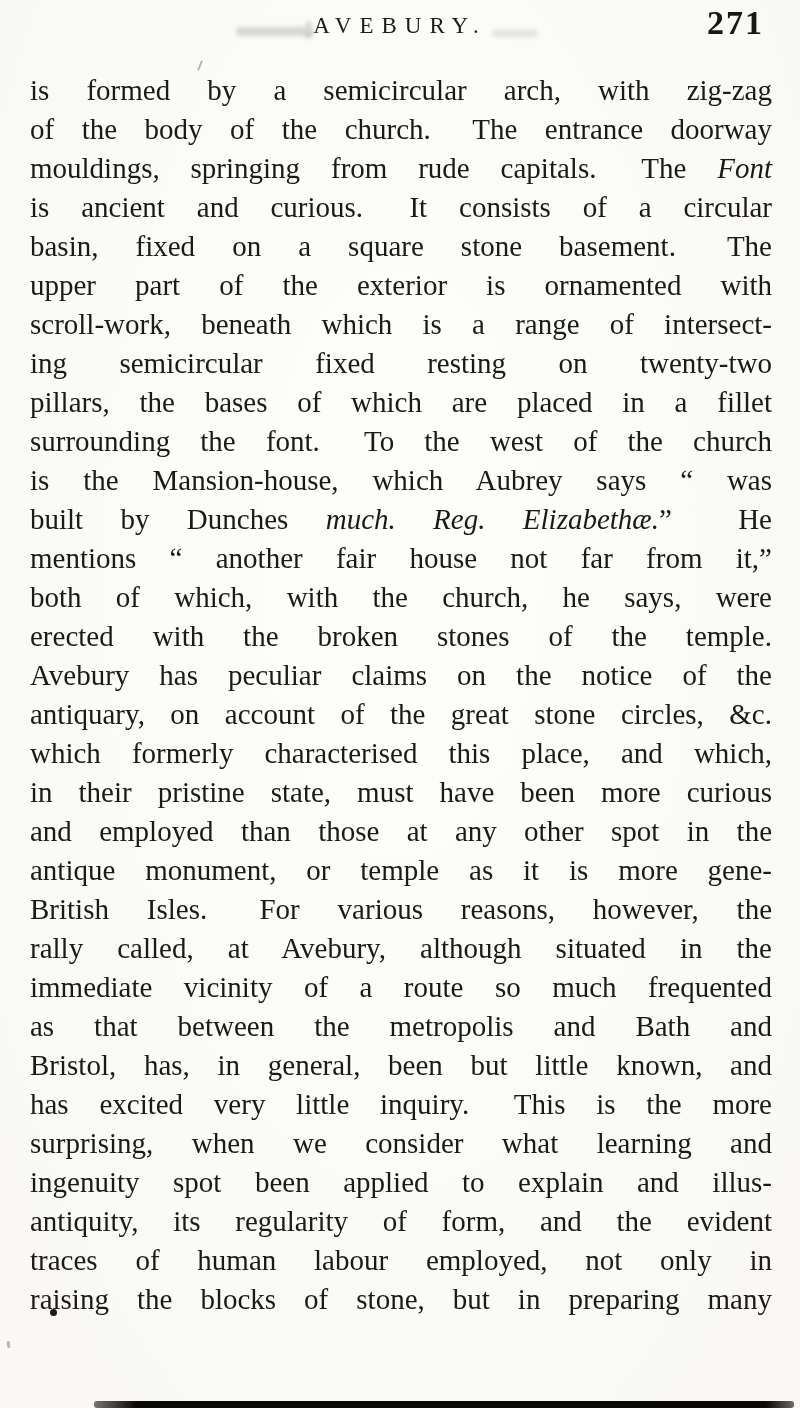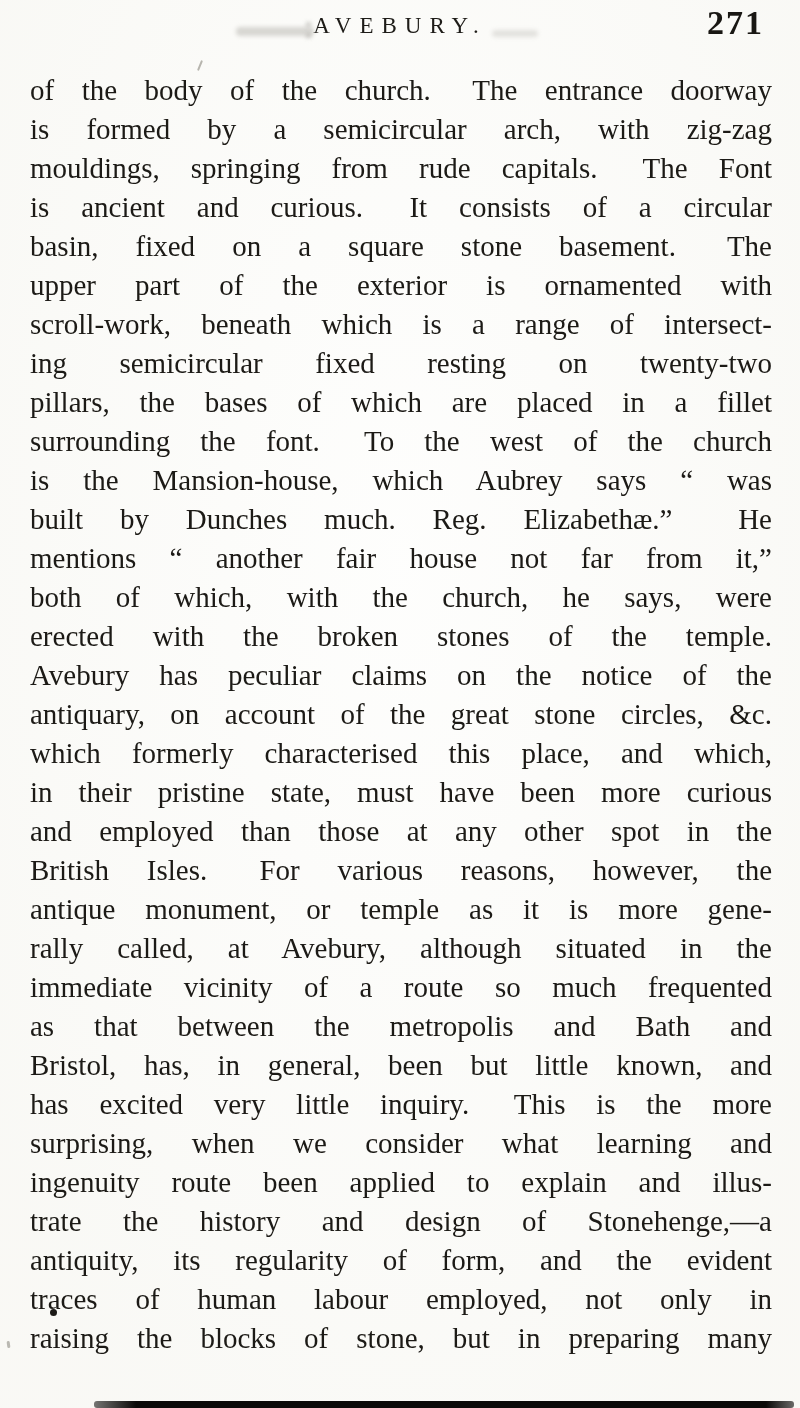--- a/index.html
+++ b/index.html
@@ -39,21 +39,21 @@
     top: 71px; left: 30px;
     width: 742px;
     font-size: 29px;
     line-height: 39px;
   }
   .line {
     text-align: justify;
     text-align-last: justify;
     word-spacing: 0.06em;
   }
-  .italic { }
+  .italic { font-style: italic; }
 
   
   .smudge { position: absolute; filter: blur(2px); background: #b4b2ac; border-radius: 4px; }
   .smudge.a { left: 236px; top: 27px; width: 78px; height: 9px; opacity: .5; }
   .smudge.b { left: 306px; top: 22px; width: 5px; height: 5px; opacity: .8; border-radius: 50%; }
   .smudge.c { left: 306px; top: 33px; width: 5px; height: 5px; opacity: .8; border-radius: 50%; }
   .smudge.d { left: 492px; top: 30px; width: 46px; height: 7px; opacity: .35; }
   .mark-slash {
     position: absolute; left: 199px; top: 60px;
     width: 2px; height: 11px; background: #9a978f;
@@ -79,50 +79,49 @@
 </head>
 <body>
 
 <div class="page">
 
   <div class="running-title">AVEBURY.</div>
 
   <div class="page-number">271</div>
 
   <div class="body-text">
+      <div class="line"><span>is formed by a semicircular arch, with zig-zag</span></div>
       <div class="line"><span>of the body of the church.  The entrance doorway</span></div>
-      <div class="line"><span>is formed by a semicircular arch, with zig-zag</span></div>
       <div class="line"><span>mouldings, springing from rude capitals.  The </span><span class="italic">Font</span></div>
       <div class="line"><span>is ancient and curious.  It consists of a circular</span></div>
       <div class="line"><span>basin, fixed on a square stone basement.  The</span></div>
       <div class="line"><span>upper part of the exterior is ornamented with</span></div>
       <div class="line"><span>scroll-work, beneath which is a range of intersect-</span></div>
       <div class="line"><span>ing semicircular fixed resting on twenty-two</span></div>
       <div class="line"><span>pillars, the bases of which are placed in a fillet</span></div>
       <div class="line"><span>surrounding the font.  To the west of the church</span></div>
       <div class="line"><span>is the Mansion-house, which Aubrey says “ was</span></div>
       <div class="line"><span>built by Dunches </span><span class="italic">much. Reg. Elizabethæ.</span><span>”  He</span></div>
       <div class="line"><span>mentions “ another fair house not far from it,”</span></div>
       <div class="line"><span>both of which, with the church, he says, were</span></div>
       <div class="line"><span>erected with the broken stones of the temple.</span></div>
       <div class="line"><span>Avebury has peculiar claims on the notice of the</span></div>
       <div class="line"><span>antiquary, on account of the great stone circles, &amp;c.</span></div>
       <div class="line"><span>which formerly characterised this place, and which,</span></div>
       <div class="line"><span>in their pristine state, must have been more curious</span></div>
       <div class="line"><span>and employed than those at any other spot in the</span></div>
+      <div class="line"><span>antique monument, or temple as it is more gene-</span></div>
       <div class="line"><span>British Isles.  For various reasons, however, the</span></div>
-      <div class="line"><span>antique monument, or temple as it is more gene-</span></div>
       <div class="line"><span>rally called, at Avebury, although situated in the</span></div>
       <div class="line"><span>immediate vicinity of a route so much frequented</span></div>
       <div class="line"><span>as that between the metropolis and Bath and</span></div>
       <div class="line"><span>Bristol, has, in general, been but little known, and</span></div>
       <div class="line"><span>has excited very little inquiry.  This is the more</span></div>
       <div class="line"><span>surprising, when we consider what learning and</span></div>
-      <div class="line"><span>ingenuity route been applied to explain and illus-</span></div>
-      <div class="line"><span>trate the history and design of Stonehenge,—a</span></div>
+      <div class="line"><span>ingenuity spot been applied to explain and illus-</span></div>
       <div class="line"><span>antiquity, its regularity of form, and the evident</span></div>
       <div class="line"><span>traces of human labour employed, not only in</span></div>
       <div class="line"><span>raising the blocks of stone, but in preparing many</span></div>
     </div>
 
   <div class="smudge a"></div>
   <div class="smudge b"></div>
   <div class="smudge c"></div>
   <div class="smudge d"></div>
   <div class="mark-slash"></div>

